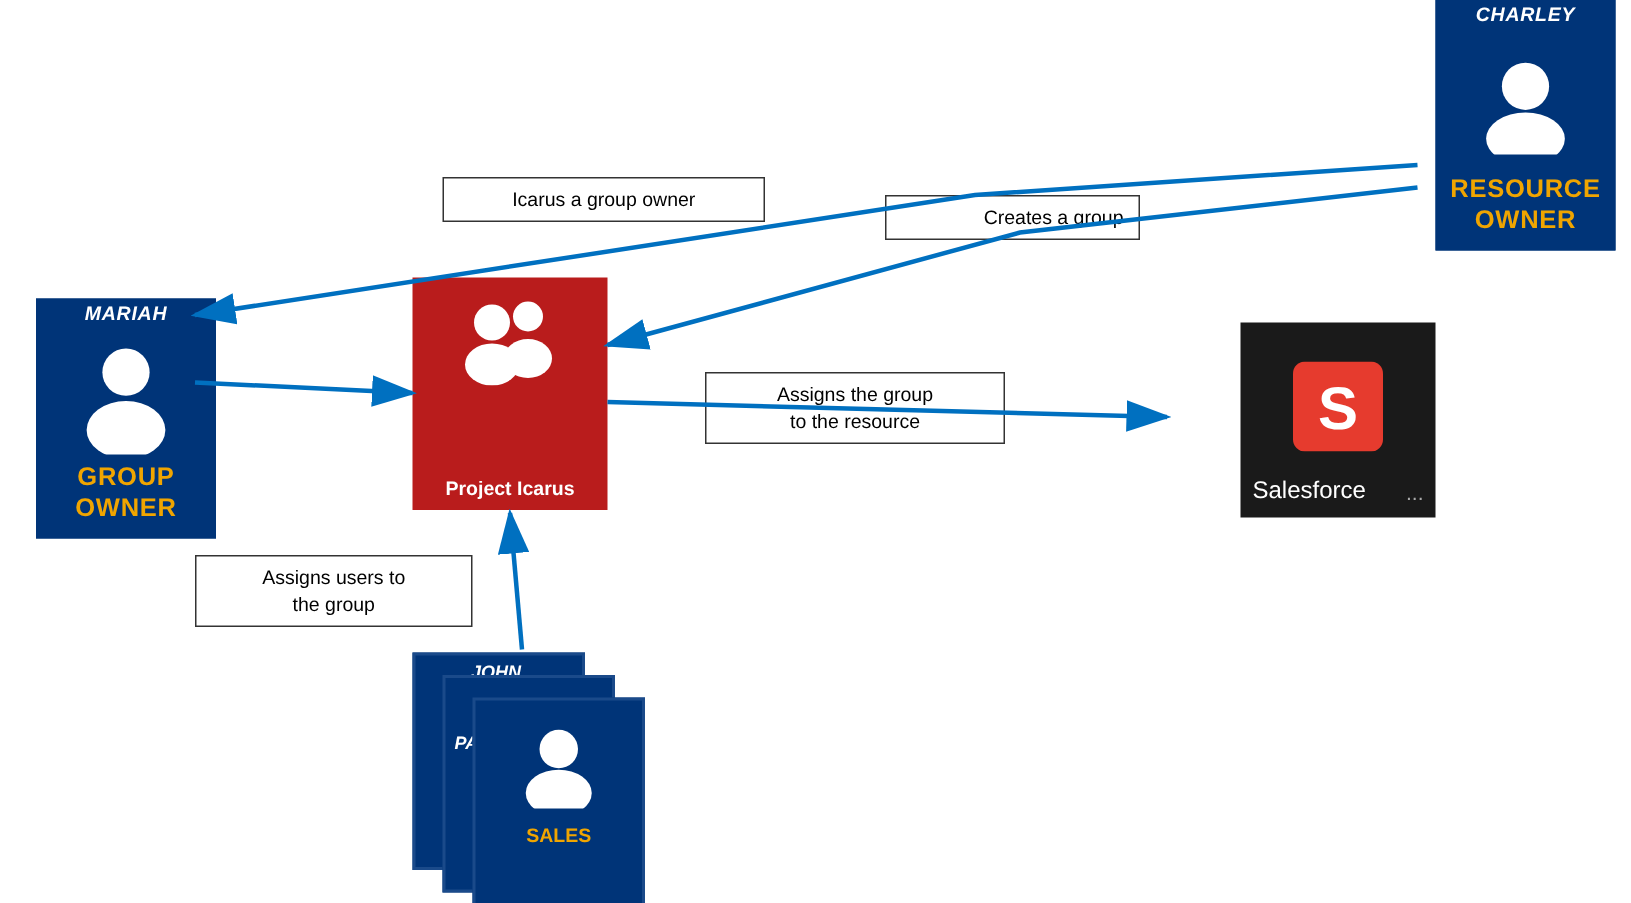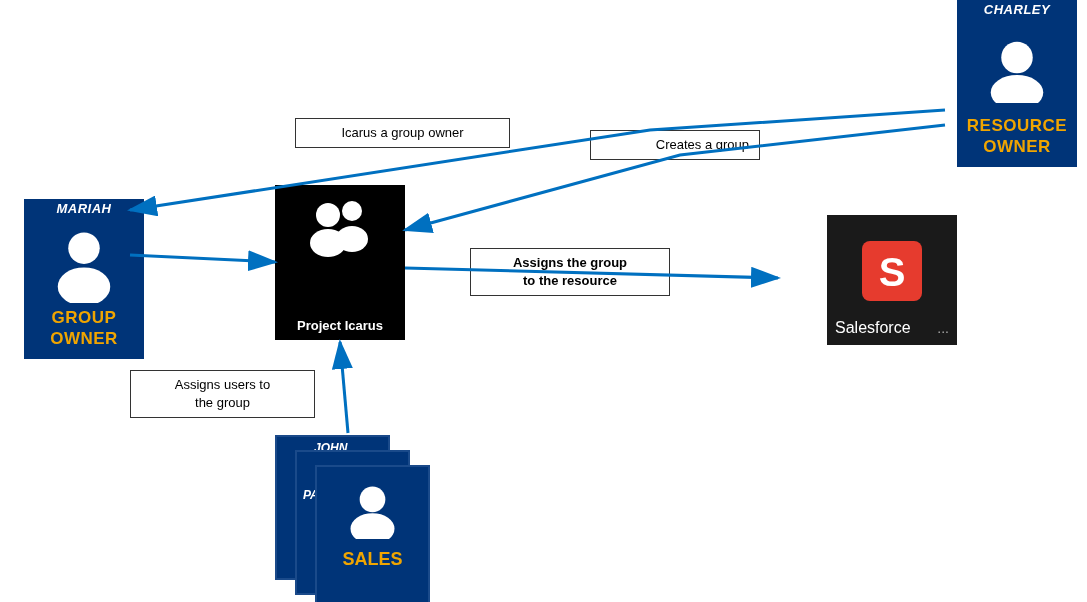--- a/index.html
+++ b/index.html
@@ -72,21 +72,21 @@
       margin-top: 44px;
     }
 
     
     #project-icarus {
       position: absolute;
       width: 130px;
       height: 155px;
       top: 185px;
       left: 275px;
-      background: #000000;
+      background: #b91c1c;
       display: flex;
       flex-direction: column;
       align-items: center;
       justify-content: center;
       gap: 44px;
     }
 
     #project-icarus .group-icon {
       flex: 1;
       display: flex;
@@ -277,33 +277,33 @@
     </div>
   </div>
 
   <div class="stack-card" style="left: 40px; top: 30px; z-index:3;">
     <div class="sc-icon" style="padding-top:12px;">
       <svg width="55" height="60" viewBox="0 0 60 65" fill="#fff">
         <circle cx="30" cy="22" r="14"></circle>
         <ellipse cx="30" cy="54" rx="24" ry="17"></ellipse>
       </svg>
     </div>
-    <div class="sc-role" style="color:#f0a500; font-size:18px;">SALES</div>
+    <div class="sc-role" style="color:#f0a500; font-size:13px;">SALES</div>
   </div>
 </div>
 
 <div class="label-box" style="left: 295px; top: 118px; width: 215px;">
   <span>Icarus a group owner</span>
 </div>
 
 <div class="label-box" style="left: 590px; top: 130px; width: 170px; text-align: right;">
   <span>Creates a group</span>
 </div>
 
-<div class="label-box" style="left: 470px; top: 248px; width: 200px; font-weight: bold;">
+<div class="label-box" style="left: 470px; top: 248px; width: 200px;">
   <span>Assigns the group<br>to the resource</span>
 </div>
 
 <div class="label-box" style="left: 130px; top: 370px; width: 185px;">
   <span>Assigns users to<br>the group</span>
 </div>
 
 <svg id="arrows-svg">
   <defs>
     <marker id="arrowBlue" markerWidth="10" markerHeight="7" refX="9" refY="3.5" orient="auto">

